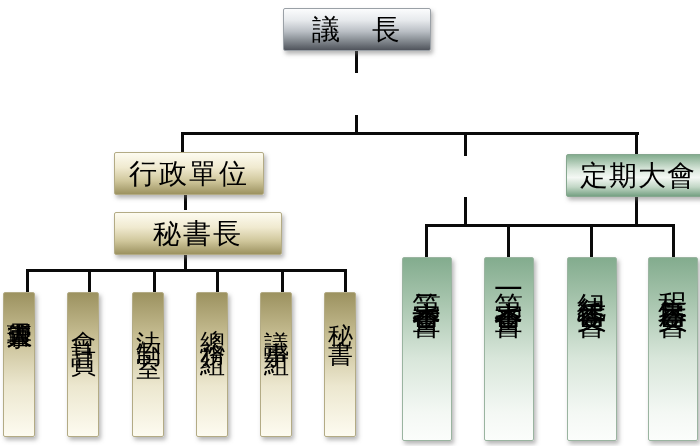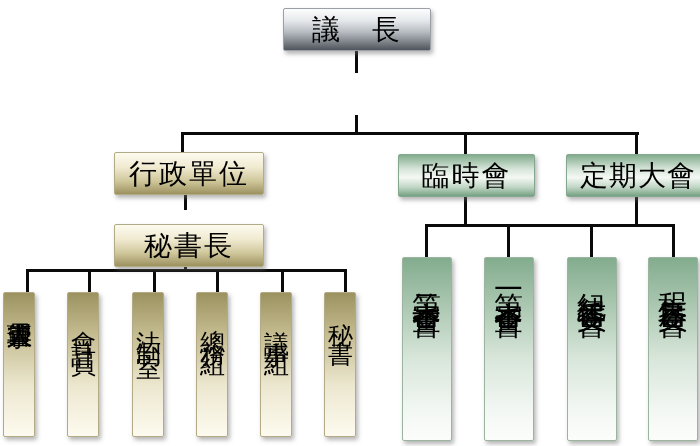--- a/index.html
+++ b/index.html
@@ -95,25 +95,22 @@
   <div class="ln" style="left:507px;top:224px;width:3px;height:35px"></div>
   <div class="ln" style="left:590px;top:224px;width:3px;height:35px"></div>
   <div class="ln" style="left:672px;top:224px;width:3px;height:35px"></div>
 
   <div class="node steel" style="left:283px;top:8px;width:148px;height:43px">
     <span class="hlabel">議　長</span>
   </div>
   <div class="node khaki-h" style="left:114px;top:152px;width:150px;height:43px">
     <span class="hlabel">行政單位</span>
   </div>
-  <div class="node khaki-h" style="left:114px;top:224px;width:150px;height:43px">
+  <div class="node khaki-h" style="left:114px;top:212px;width:168px;height:43px">
     <span class="hlabel">秘書長</span>
-  </div>
-  <div class="node green-h" style="left:398px;top:154px;width:137px;height:43px">
-    <span class="hlabel">臨時會</span>
   </div>
   <div class="node green-h" style="left:566px;top:154px;width:144px;height:43px">
     <span class="hlabel" style="letter-spacing:1px">定期大會</span>
   </div>
 
   <div class="vnode khaki-v" style="left:3px;top:292px;width:32px;height:145px">
     <span class="vl vl-5">人事管理員</span>
   </div>
   <div class="vnode khaki-v" style="left:67px;top:292px;width:32px;height:145px">
     <span class="vl vl-3">會計員</span>

